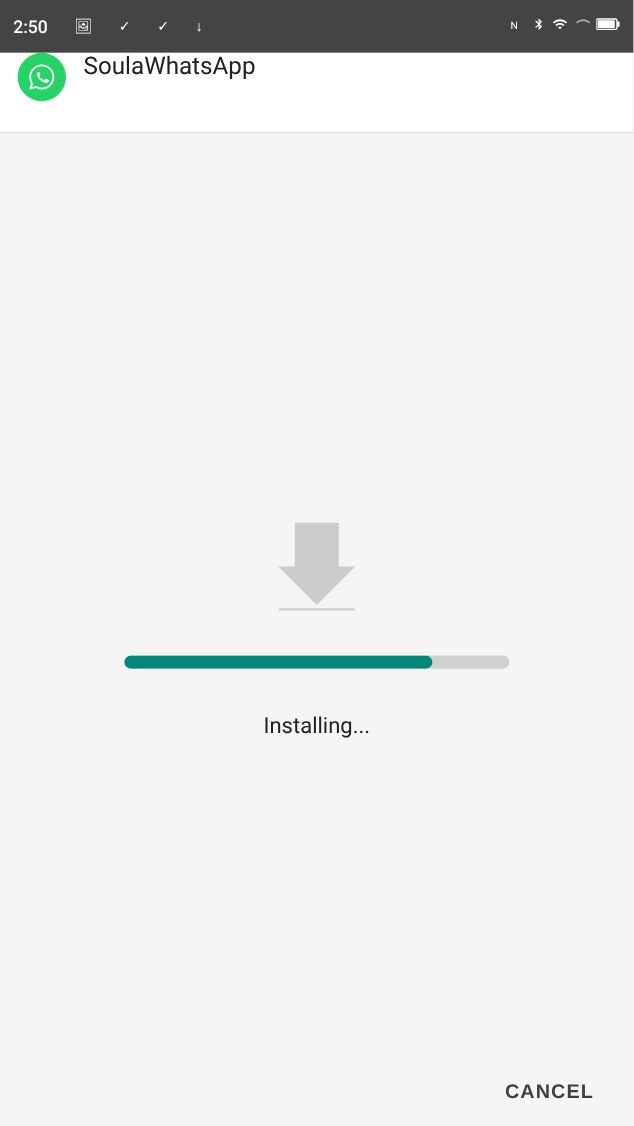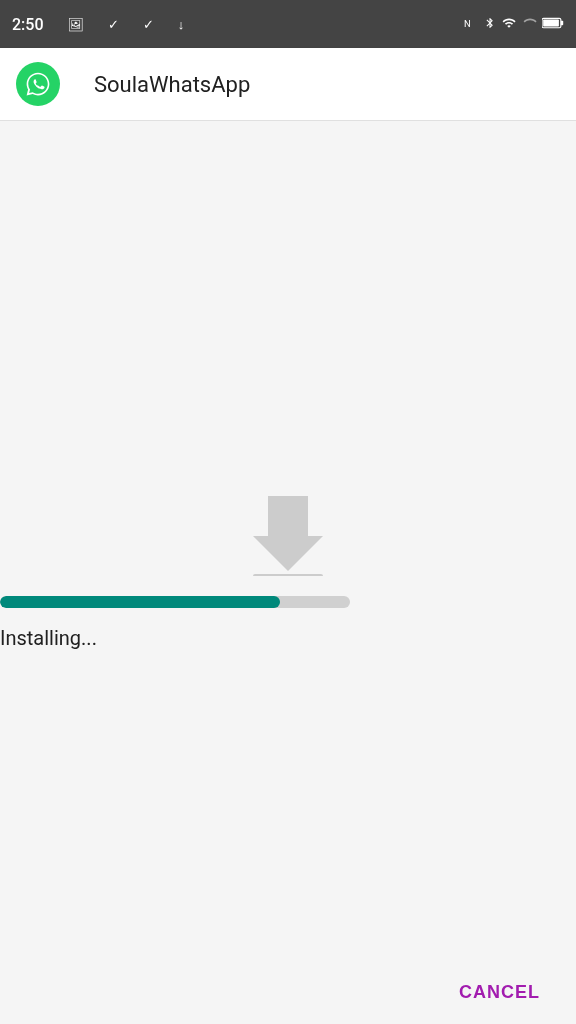--- a/index.html
+++ b/index.html
@@ -51,23 +51,22 @@
       color: white;
       font-size: 13px;
     }
 
     
     .app-bar {
       width: 576px;
       height: 72px;
       background: #ffffff;
       display: flex;
-      align-items: center;
       padding: 0 16px;
-      gap: 34px;
+      gap: 16px;
       box-shadow: 0 1px 3px rgba(0,0,0,0.15);
     }
 
     .app-icon {
       width: 44px;
       height: 44px;
       background: #25D366;
       border-radius: 50%;
       display: flex;
       align-items: center;
@@ -86,22 +85,24 @@
       font-weight: 400;
     }
 
     
     .main-content {
       width: 576px;
       height: 904px;
       background: #f5f5f5;
       display: flex;
       flex-direction: column;
+      align-items: center;
       justify-content: center;
       position: relative;
+      gap: 21px;
     }
 
     
     .install-icon-area {
       display: flex;
       flex-direction: column;
       align-items: center;
       margin-bottom: 20px;
     }
 
@@ -137,21 +138,21 @@
       width: 576px;
       height: 65px;
       background: #f5f5f5;
       display: flex;
       align-items: center;
       justify-content: flex-end;
       padding: 0 24px;
     }
 
     .cancel-button {
-      color: #a21caf;
+      color: #404040;
       font-size: 18px;
       font-weight: 700;
       letter-spacing: 1px;
       background: none;
       border: none;
       cursor: pointer;
       padding: 8px 12px;
       text-transform: uppercase;
     }
 

